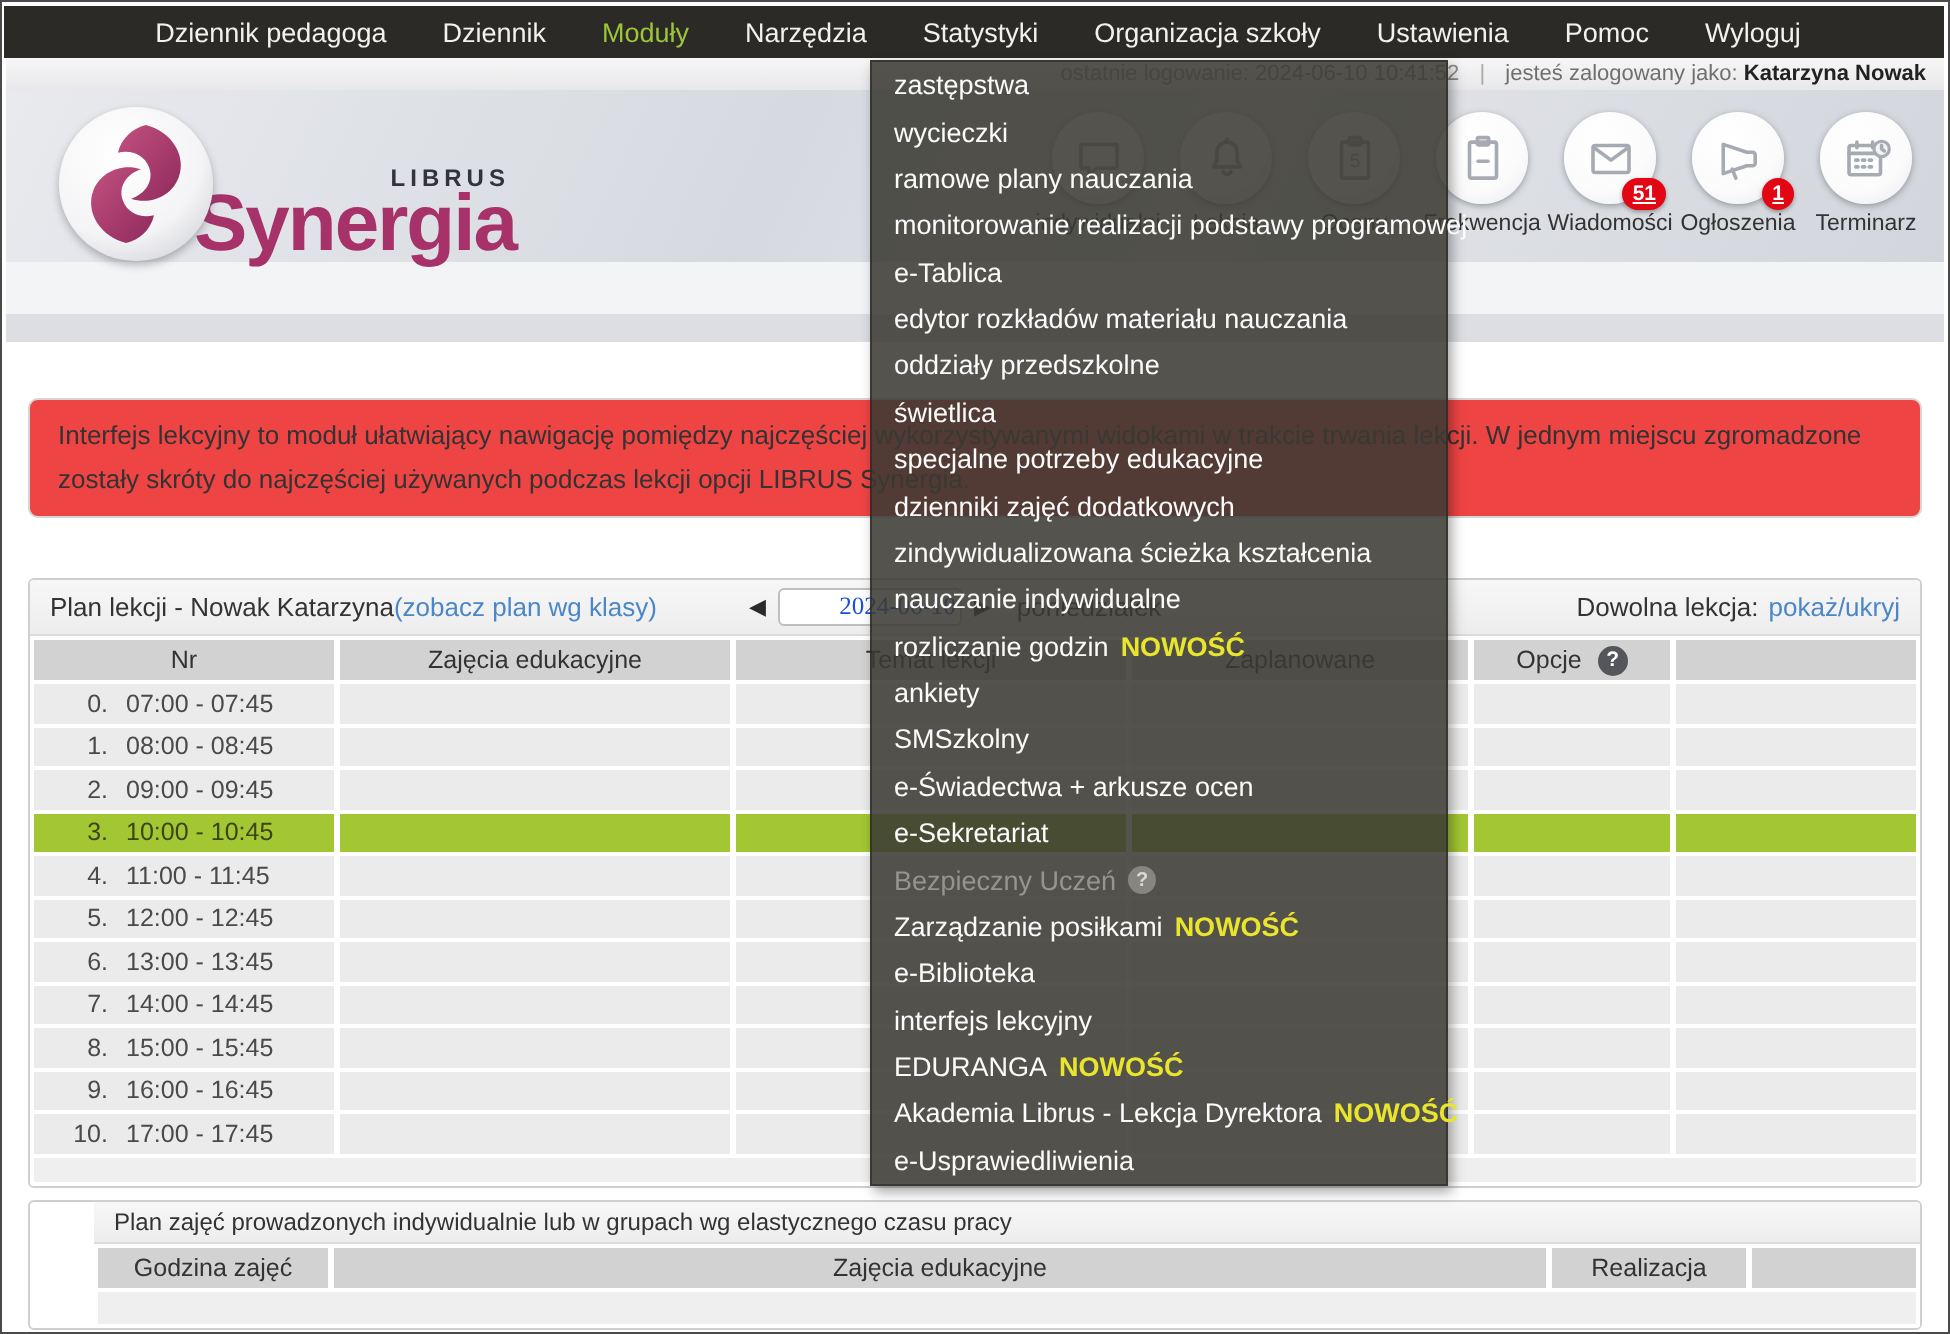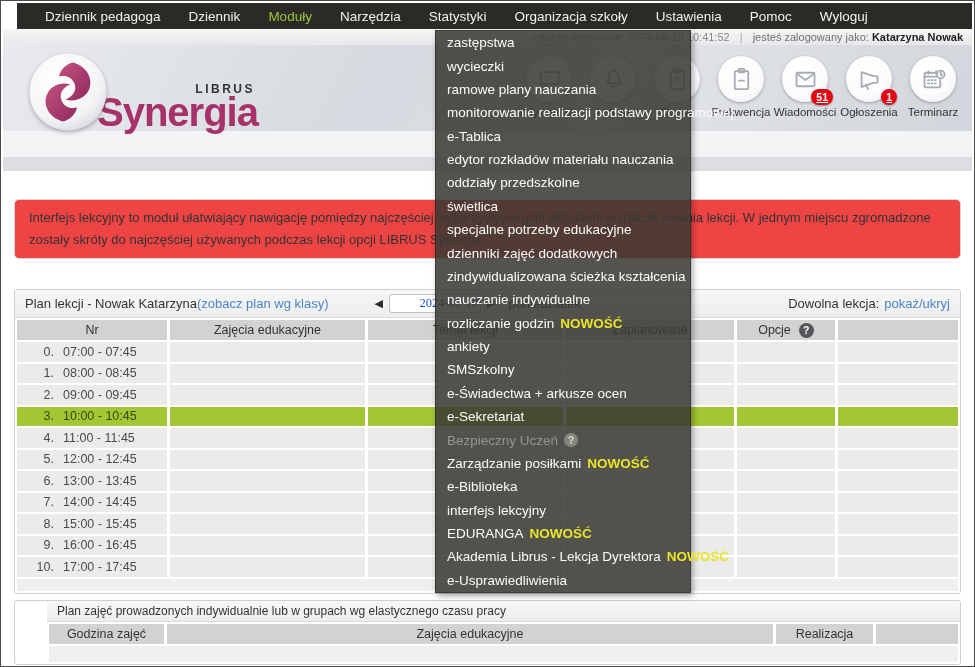--- a/index.html
+++ b/index.html
@@ -1,20 +1,20 @@
 <!DOCTYPE html>
 <html lang="pl"><head>
 <meta charset="utf-8">
 <style>
   html,body{margin:0;padding:0;background:#fff;}
   *{box-sizing:border-box;}
   .page{position:relative;width:975px;height:667px;border:1px solid #4a4a4a;background:#fff;
         font-family:"Liberation Sans","DejaVu Sans",sans-serif;overflow:hidden;}
   
-  .topnav{margin:2px 2px 0 16px;height:26px;background:#2b2a26;display:flex;justify-content:flex-start;
+  .topnav{margin:2px 2px 0 1px;height:26px;background:#2b2a26;display:flex;justify-content:center;
           align-items:center;padding-right:24px;}
   .nav-item{color:#f1f1f1;font-size:13.5px;margin-left:28px;cursor:pointer;white-space:nowrap;}
   .nav-item.active{color:#9dc53a;}
   
   .login-strip{margin:0 2px;height:16px;background:linear-gradient(#f6f6f7,#e8e8ea);
                text-align:right;font-size:11px;line-height:16px;padding-right:9px;color:#9a9a9a;}
   .login-strip .lv{color:#8a8a8a;}
   .login-strip .ld{margin:0 7px;color:#aaa;}
   .login-strip .la{color:#6f6f6f;}
   .login-strip .lu{color:#222;font-weight:bold;}
@@ -64,21 +64,21 @@
   .td{background:#ebebeb;height:19.5px;display:flex;align-items:center;font-size:12.5px;color:#4a4a4a;}
   .trow.current .td{background:#a3c633;color:#3c4418;}
   .nrcell{padding-left:13px;}
   .nr{display:inline-block;width:24px;text-align:right;margin-right:9px;}
   .qmark{width:15px;height:15px;border-radius:50%;background:#54565b;color:#fff;font-size:10.5px;
          font-weight:bold;display:flex;align-items:center;justify-content:center;margin-left:8px;cursor:pointer;}
   .tfoot{height:12px;background:#efefef;}
   .bottom-panel{margin-top:6px;padding-left:32px;}
   .empty-row{height:16px;background:#efefef;}
   
-  .modules-menu{position:absolute;left:434px;top:29px;width:256px;height:563px;z-index:60;
+  .modules-menu{position:absolute;left:434px;top:29px;width:289px;height:563px;z-index:60;
                 background:rgba(59,58,51,0.87);border:1px solid rgba(35,35,30,.55);
                 box-shadow:2px 3px 6px rgba(0,0,0,.35);display:flex;flex-direction:column;}
   .menu-item{flex:1;display:flex;align-items:center;padding-left:11px;font-size:13.5px;color:#fbfbfb;
              cursor:pointer;white-space:nowrap;}
   .menu-item.disabled{color:#96958d;cursor:default;}
   .mi-tag{color:#e9e42c;font-weight:bold;margin-left:6px;}
   .mi-help{width:14px;height:14px;border-radius:50%;background:#87867e;color:#d9d9d3;font-size:10px;
            font-weight:bold;display:flex;align-items:center;justify-content:center;margin-left:6px;}
 </style>
 </head>

